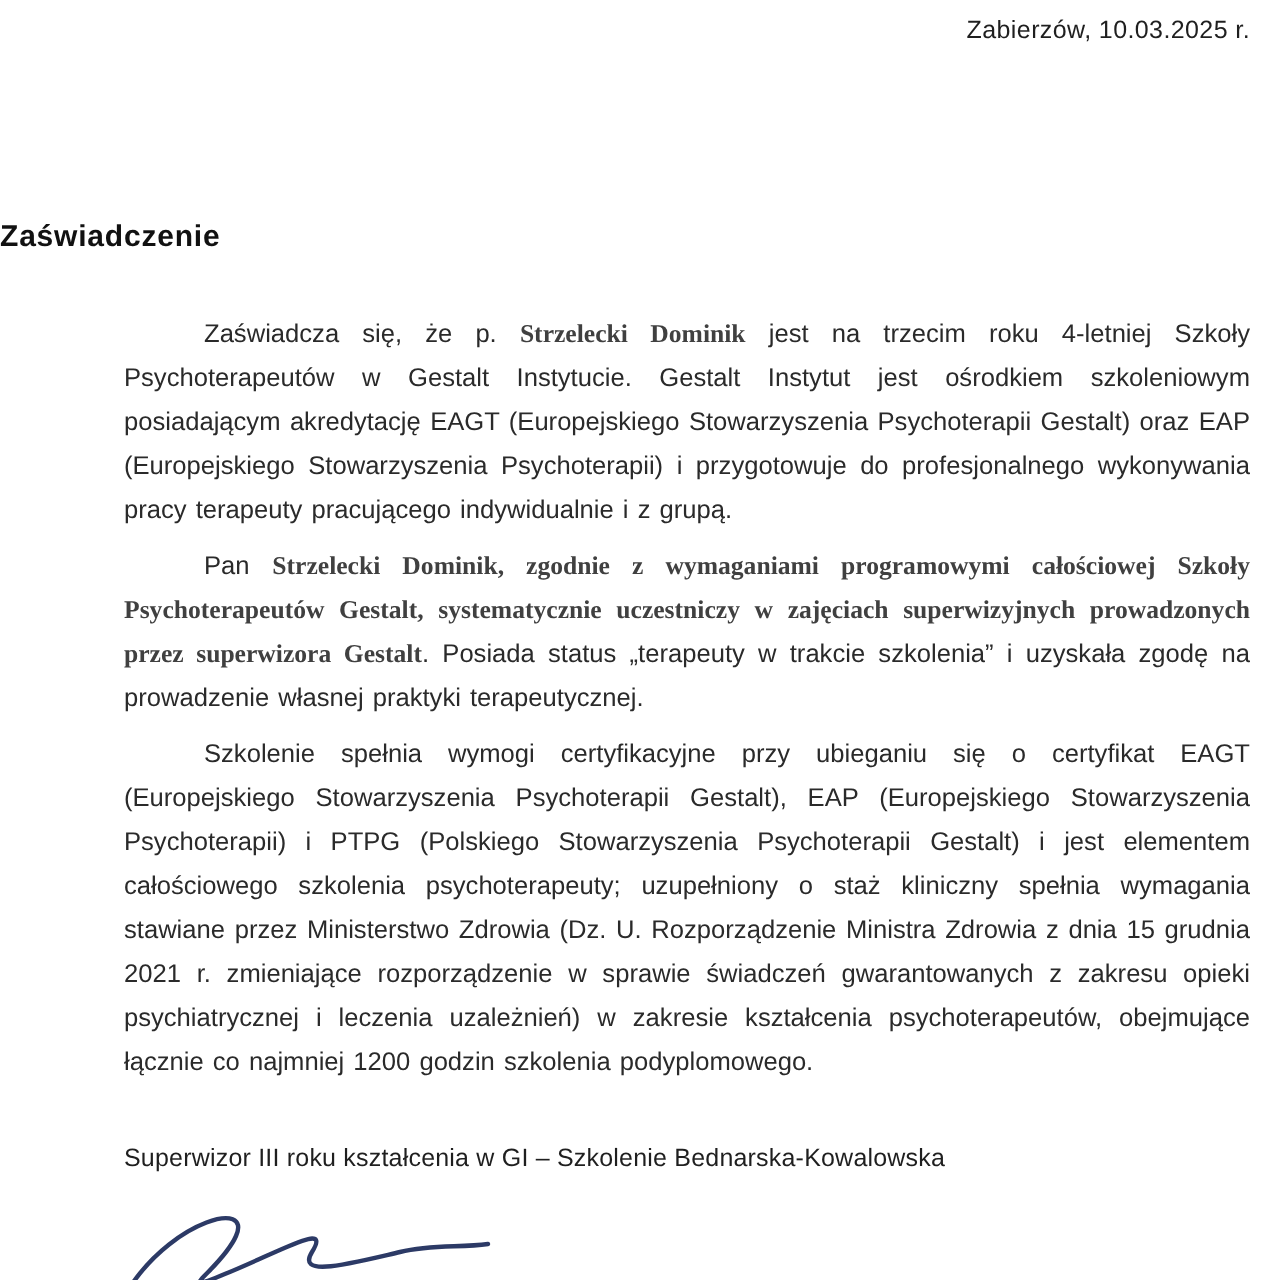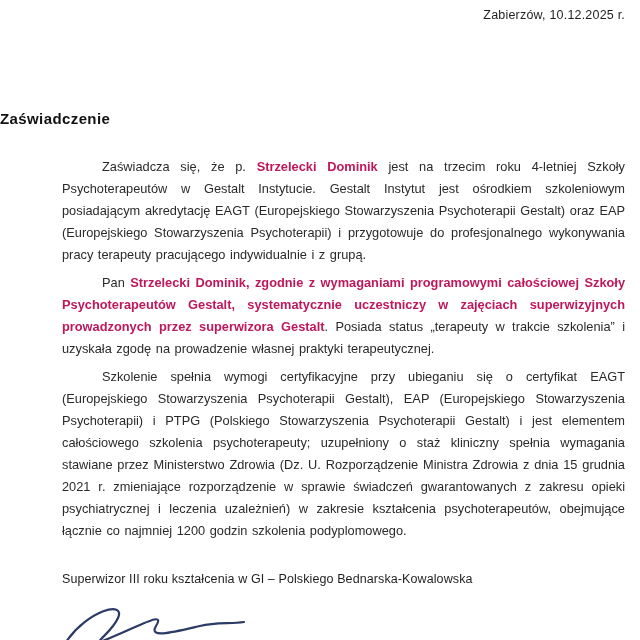--- a/index.html
+++ b/index.html
@@ -46,21 +46,22 @@
     text-justify: inter-word;
     color: #2a2a2a;
   }
   .body-para {
     margin: 0 0 6px 0;
     text-indent: 40px;
     word-spacing: 1px;
   }
   .body-para strong {
     font-weight: 700;
-    color: #be185d;
+    color: #404040;
+    font-family: Liberation Serif, serif;
   }
   .signature-role {
     position: absolute;
     left: 62px;
     top: 572px;
     font-size: 12.5px;
     color: #1f1f1f;
     letter-spacing: 0.1px;
   }
   .signature {
@@ -69,34 +70,34 @@
     bottom: -14px;
     width: 210px;
     height: 58px;
   }
 </style>
 </head>
 <body>
 
 <div class="page">
 
-  <div class="date-line">Zabierzów, 10.12.2025 r.</div>
+  <div class="date-line">Zabierzów, 10.03.2025 r.</div>
 
   <h1 class="doc-title">Zaświadczenie</h1>
 
   <div class="content">
 
     <p class="body-para"><span>Zaświadcza się, że p. </span><strong>Strzelecki Dominik</strong><span> jest na trzecim roku 4-letniej Szkoły Psychoterapeutów w Gestalt Instytucie. Gestalt Instytut jest ośrodkiem szkoleniowym posiadającym akredytację EAGT (Europejskiego Stowarzyszenia Psychoterapii Gestalt) oraz EAP (Europejskiego Stowarzyszenia Psychoterapii) i przygotowuje do profesjonalnego wykonywania pracy terapeuty pracującego indywidualnie i z grupą.</span></p>
 
     <p class="body-para"><span>Pan </span><strong>Strzelecki Dominik, zgodnie z wymaganiami programowymi całościowej Szkoły Psychoterapeutów Gestalt, systematycznie uczestniczy w zajęciach superwizyjnych prowadzonych przez superwizora Gestalt</strong><span>. Posiada status „terapeuty w trakcie szkolenia” i uzyskała zgodę na prowadzenie własnej praktyki terapeutycznej.</span></p>
 
     <p class="body-para"><span>Szkolenie spełnia wymogi certyfikacyjne przy ubieganiu się o certyfikat EAGT (Europejskiego Stowarzyszenia Psychoterapii Gestalt), EAP (Europejskiego Stowarzyszenia Psychoterapii) i PTPG (Polskiego Stowarzyszenia Psychoterapii Gestalt) i jest elementem całościowego szkolenia psychoterapeuty; uzupełniony o staż kliniczny spełnia wymagania stawiane przez Ministerstwo Zdrowia (Dz. U. Rozporządzenie Ministra Zdrowia z dnia 15 grudnia 2021 r. zmieniające rozporządzenie w sprawie świadczeń gwarantowanych z zakresu opieki psychiatrycznej i leczenia uzależnień) w zakresie kształcenia psychoterapeutów, obejmujące łącznie co najmniej 1200 godzin szkolenia podyplomowego.</span></p>
 
   </div>
 
-  <div class="signature-role">Superwizor III roku kształcenia w GI – Polskiego Bednarska-Kowalowska</div>
+  <div class="signature-role">Superwizor III roku kształcenia w GI – Szkolenie Bednarska-Kowalowska</div>
 
   <svg class="signature" viewBox="0 0 210 58" aria-hidden="true">
     <path d="M18 46 C 40 14, 78 4, 70 22 C 63 38, 38 52, 62 42 C 92 30, 118 14, 108 30 C 100 43, 126 36, 152 30 C 168 26, 182 28, 196 26" fill="none" stroke-width="2.2" stroke-linecap="round" stroke="#2c3a66"></path>
     <path d="M10 56 C 60 48, 130 46, 205 50" fill="none" stroke-width="2" stroke-linecap="round" stroke="#2c3a66"></path>
   </svg>
 
 </div>
 
 </body></html>

